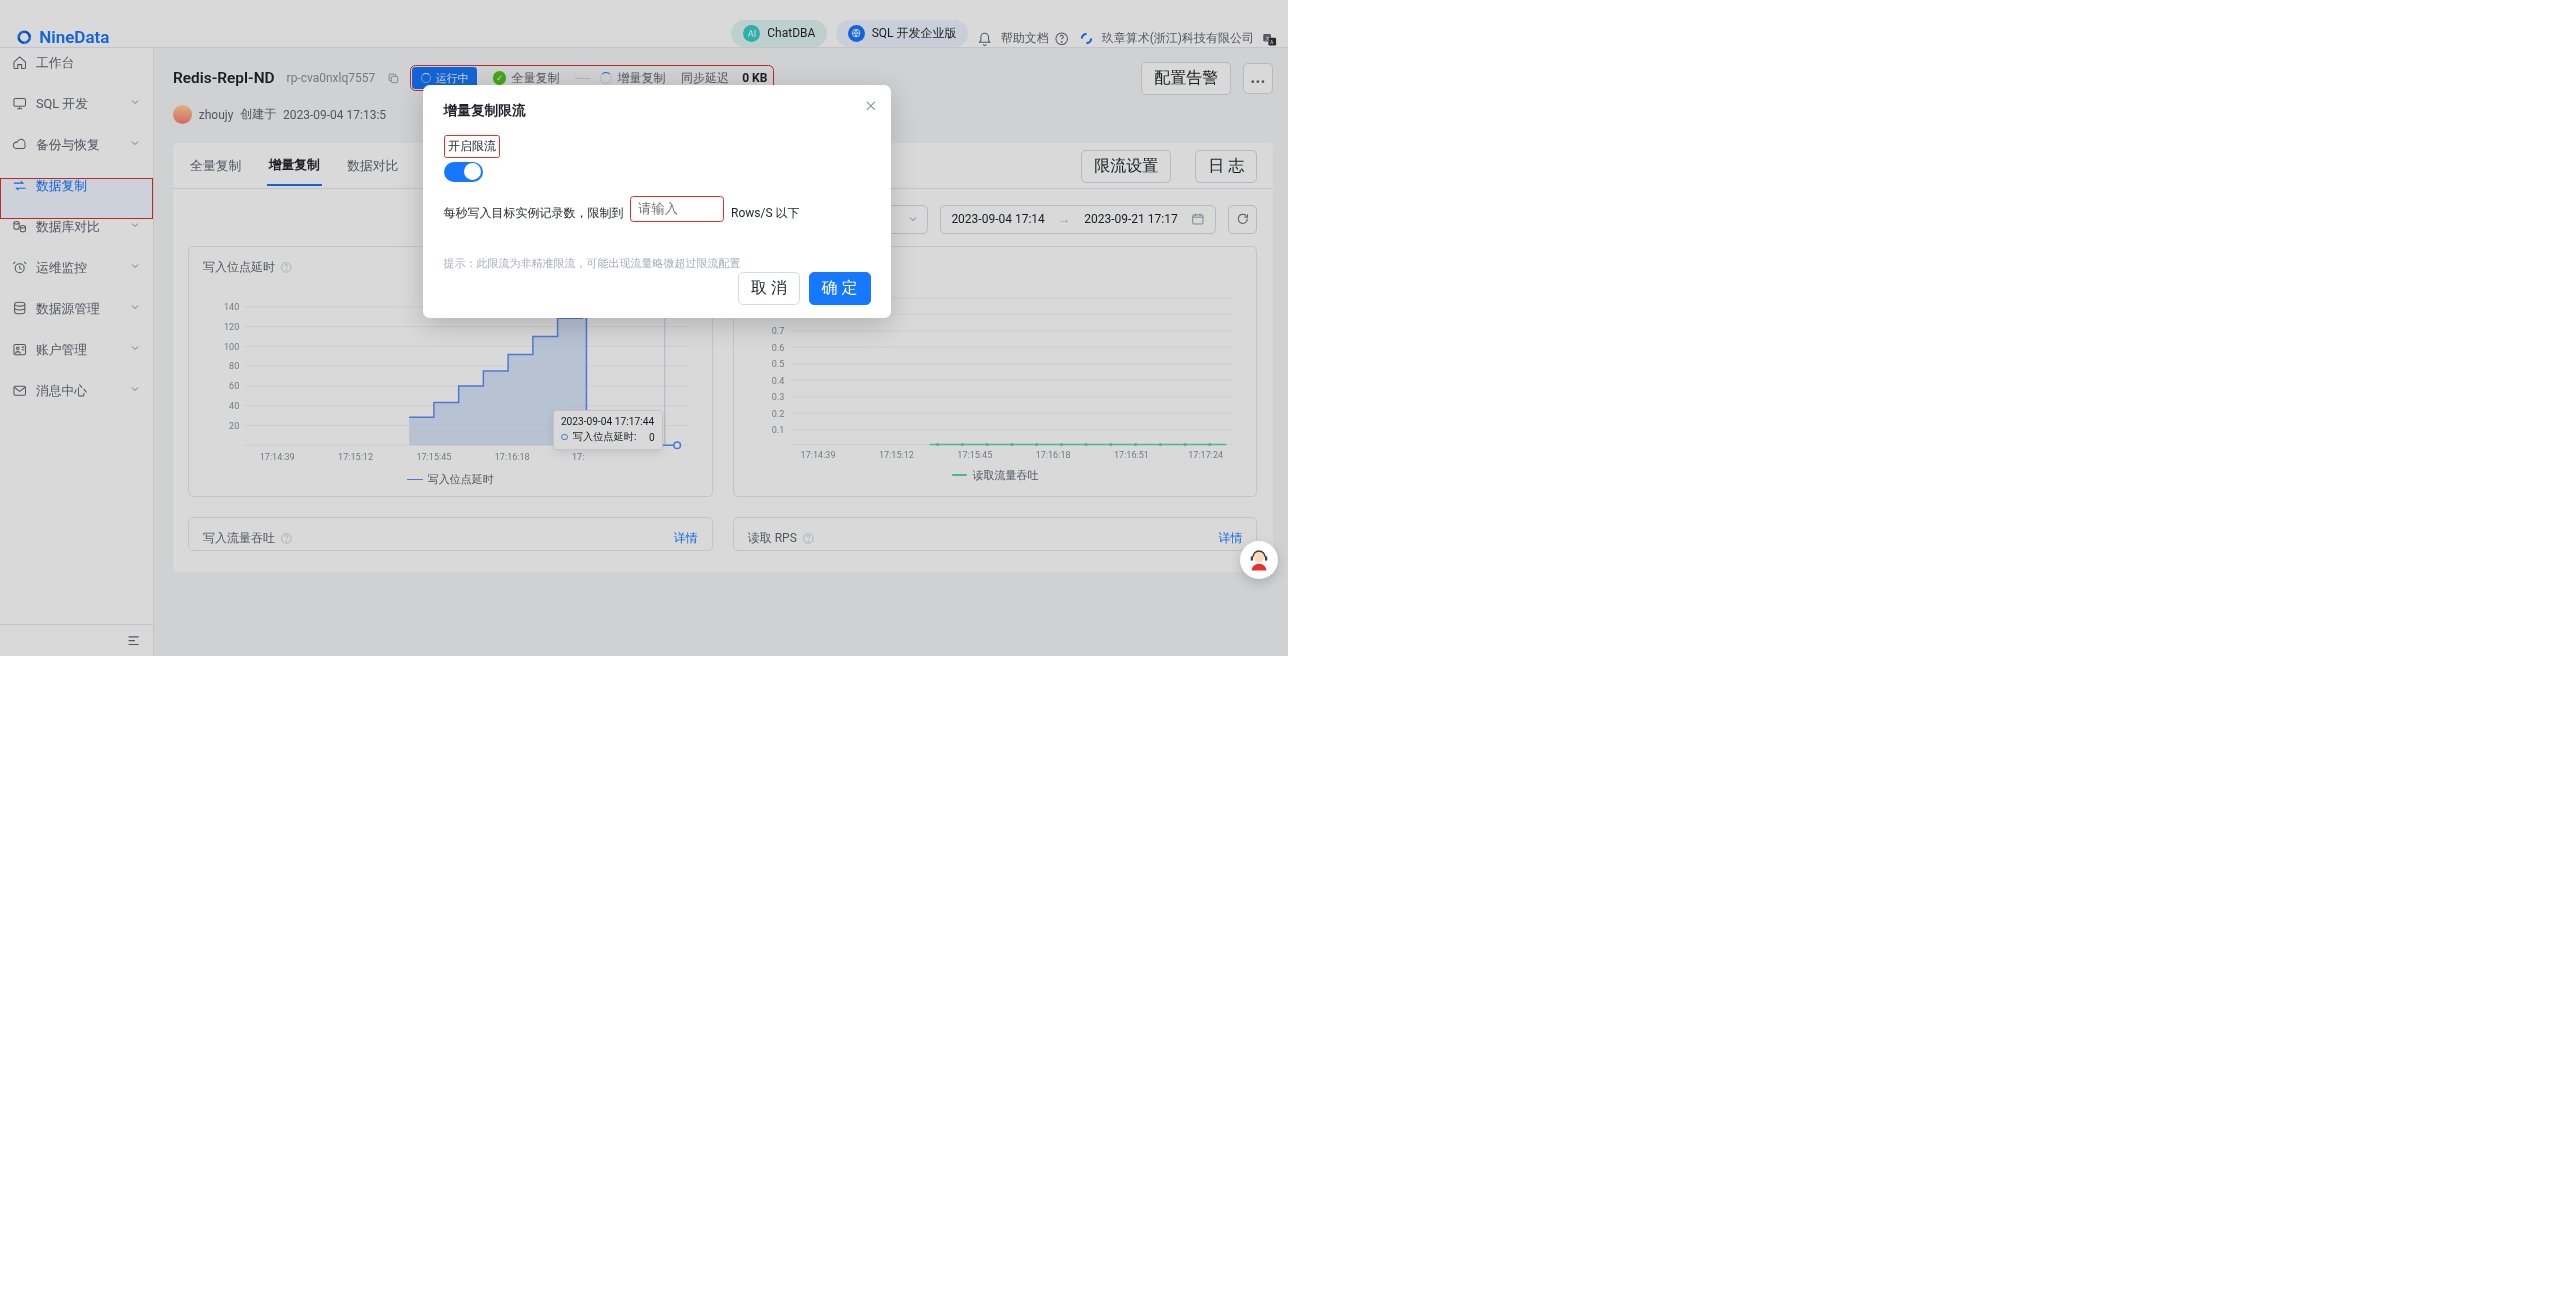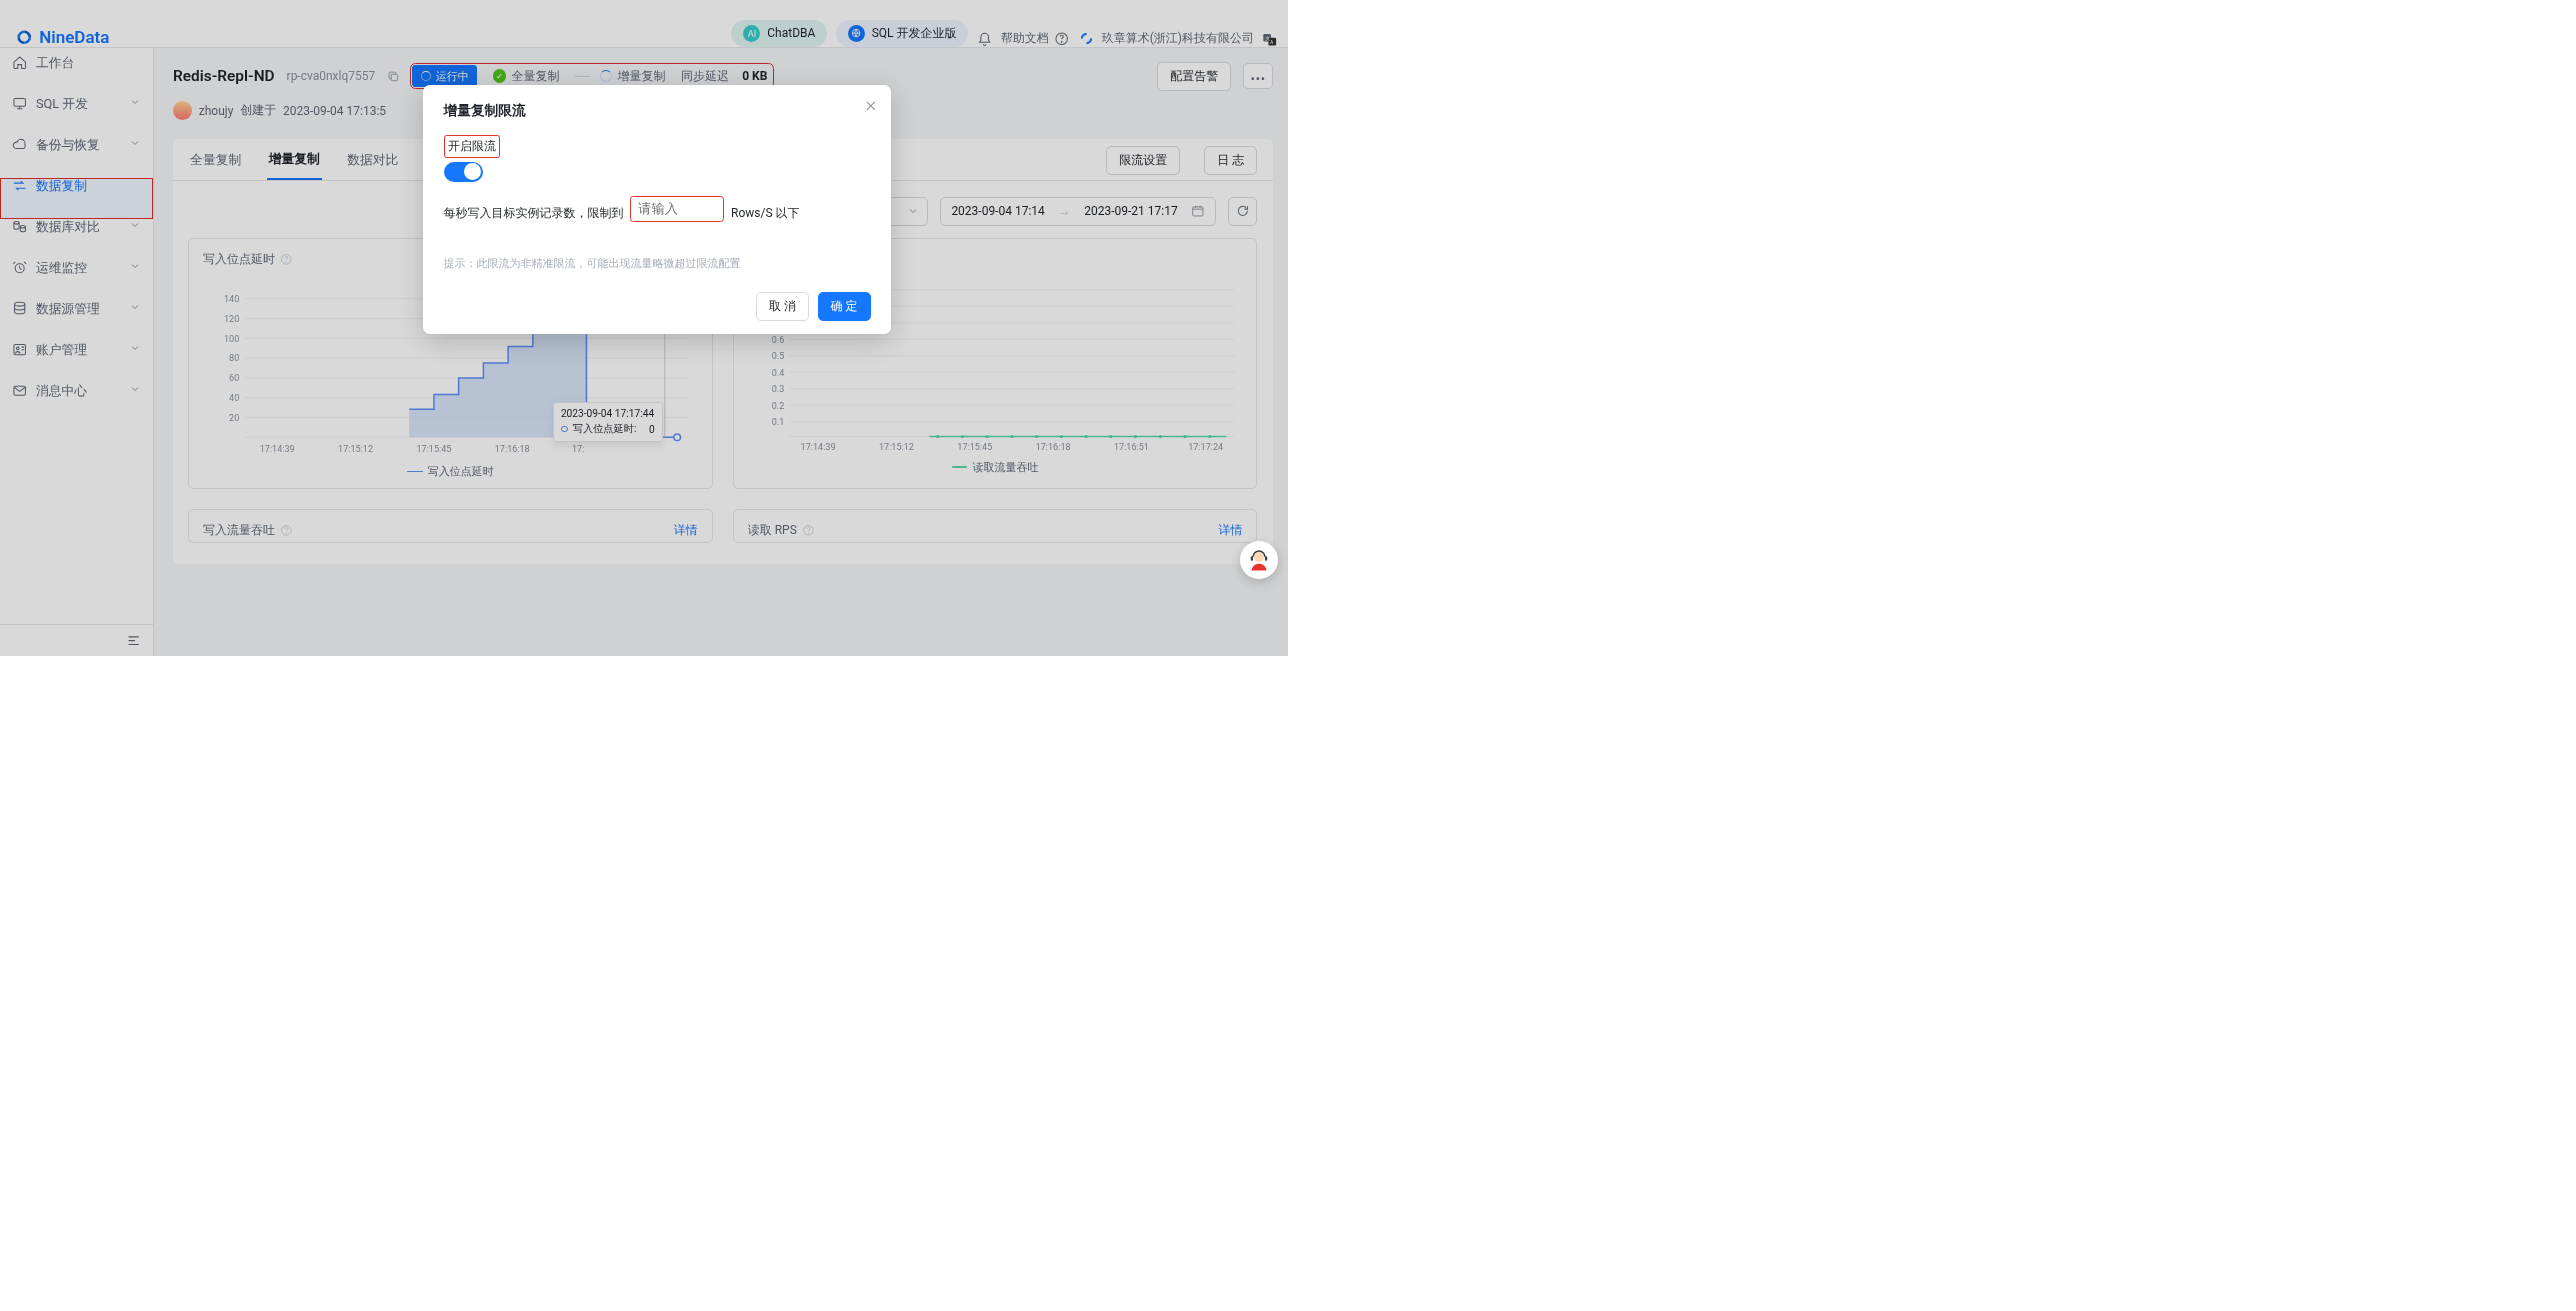--- a/index.html
+++ b/index.html
@@ -48,21 +48,21 @@
   .task-id{color:var(--muted)}
   .copy-ic{width:12.8px;height:12.8px;color:var(--muted)}
   .status-group{display:flex;align-items:center;gap:15.4px;outline:1.7px solid var(--red-hl);outline-offset:1.7px;padding:0 5.1px 0 0;border-radius:3.4px}
   .badge-run{background:var(--blue);color:#fff;border-radius:3.4px;padding:3.4px 8.5px;display:inline-flex;align-items:center;gap:5.1px;font-size:11px}
   .badge-run .sp{width:10.2px;height:10.2px;border:1.7px solid rgba(255,255,255,.5);border-top-color:#fff;border-radius:50%}
   .st{display:inline-flex;align-items:center;gap:5.1px;color:var(--gray-text);font-size:12px}
   .st .ck{width:13.7px;height:13.7px;border-radius:50%;background:var(--green);display:inline-flex;align-items:center;justify-content:center;color:#fff;font-size:8.5px}
   .st .sp{width:12px;height:12px;border:1.7px solid #cfe0ff;border-top-color:var(--blue);border-radius:50%}
   .st.dash::before{content:"";width:15.4px;height:0.9px;background:#d0d5db;margin-right:5.1px}
   .title-spacer{flex:1}
-  .btn{border:0.9px solid #d6dae0;background:#fff;border-radius:5.1px;padding:5.1px 12px;color:var(--text);cursor:pointer;font-size:12px}
+  .btn{border:0.9px solid #d6dae0;background:#fff;border-radius:5.1px;padding:5.1px 12px;color:var(--text);cursor:pointer;font-size:16px}
   .btn.icon-only{padding:5.1px 6.8px}
   .creator-row{display:flex;align-items:center;gap:6.8px;margin-top:10.2px;color:var(--gray-text);font-size:12px}
   .avatar{width:19px;height:19px;border-radius:50%;background:linear-gradient(#ffd591,#ff7875)}
   
   .panel{margin-top:19px;background:#fff;border-radius:5.1px;padding:12px 15.4px 20.5px 15.4px}
   .tabs-row{display:flex;align-items:center;gap:24px;border-bottom:0.9px solid var(--gray-border);margin:-12px -15.4px 15.4px -15.4px;padding:1.7px 15.4px 0 15.4px}
   .tab{padding:10.2px 1.7px;color:var(--gray-text);cursor:pointer;font-size:12.8px}
   .tab.active{color:var(--text);font-weight:600;border-bottom:2.6px solid var(--blue)}
   .tab-spacer{flex:1}
   .tool-row{display:flex;align-items:center;gap:12px;margin-bottom:12px}
@@ -85,21 +85,21 @@
   
   .dim{position:absolute;inset:0;background:rgba(0,0,0,.15)}
   .modal{position:absolute;left:423px;top:85px;width:468px;background:#fff;border-radius:6.8px;box-shadow:0 6.8px 27px rgba(0,0,0,.18);padding:17px 20.5px 13.7px 20.5px}
   .modal h3{margin:0 0 15.4px 0;font-size:13.7px;font-weight:600}
   .modal .close{position:absolute;top:13.7px;right:13.7px;color:#8a919d;font-size:15.4px;cursor:pointer}
   .m-label{display:inline-block;border:1.3px solid var(--red-hl);padding:1.7px 3.4px;border-radius:2.6px;font-size:12px;margin-bottom:4px}
   .switch{width:39px;height:20.5px;border-radius:10.2px;background:var(--blue);position:relative;cursor:pointer;margin-bottom:13.7px}
   .switch .knob{position:absolute;top:1.7px;right:1.7px;width:17px;height:17px;border-radius:50%;background:#fff}
   .m-line{display:flex;align-items:flex-end;gap:6.8px;font-size:12px}
   .m-input{border:1.3px solid var(--red-hl);border-radius:3.4px;padding:4.3px 6.8px;width:94px;outline:none}
-  .m-hint{color:#a5adb8;font-size:11px;margin:34px 0 21px 0}
+  .m-hint{color:#a5adb8;font-size:11px;margin:34px 0 1px 0}
   .m-actions{display:flex;justify-content:flex-end;gap:8.5px}
   .btn.primary{background:var(--blue);border-color:var(--blue);color:#fff}
   
   .fab{position:absolute;right:10.2px;bottom:77px;width:38px;height:38px;border-radius:50%;background:#fff;box-shadow:0 3.4px 10.2px rgba(0,0,0,.18);display:flex;align-items:center;justify-content:center}
   .fab .agent{width:24px;height:24px}
 </style>
 </head>
 <body>
 
 <div class="header">

